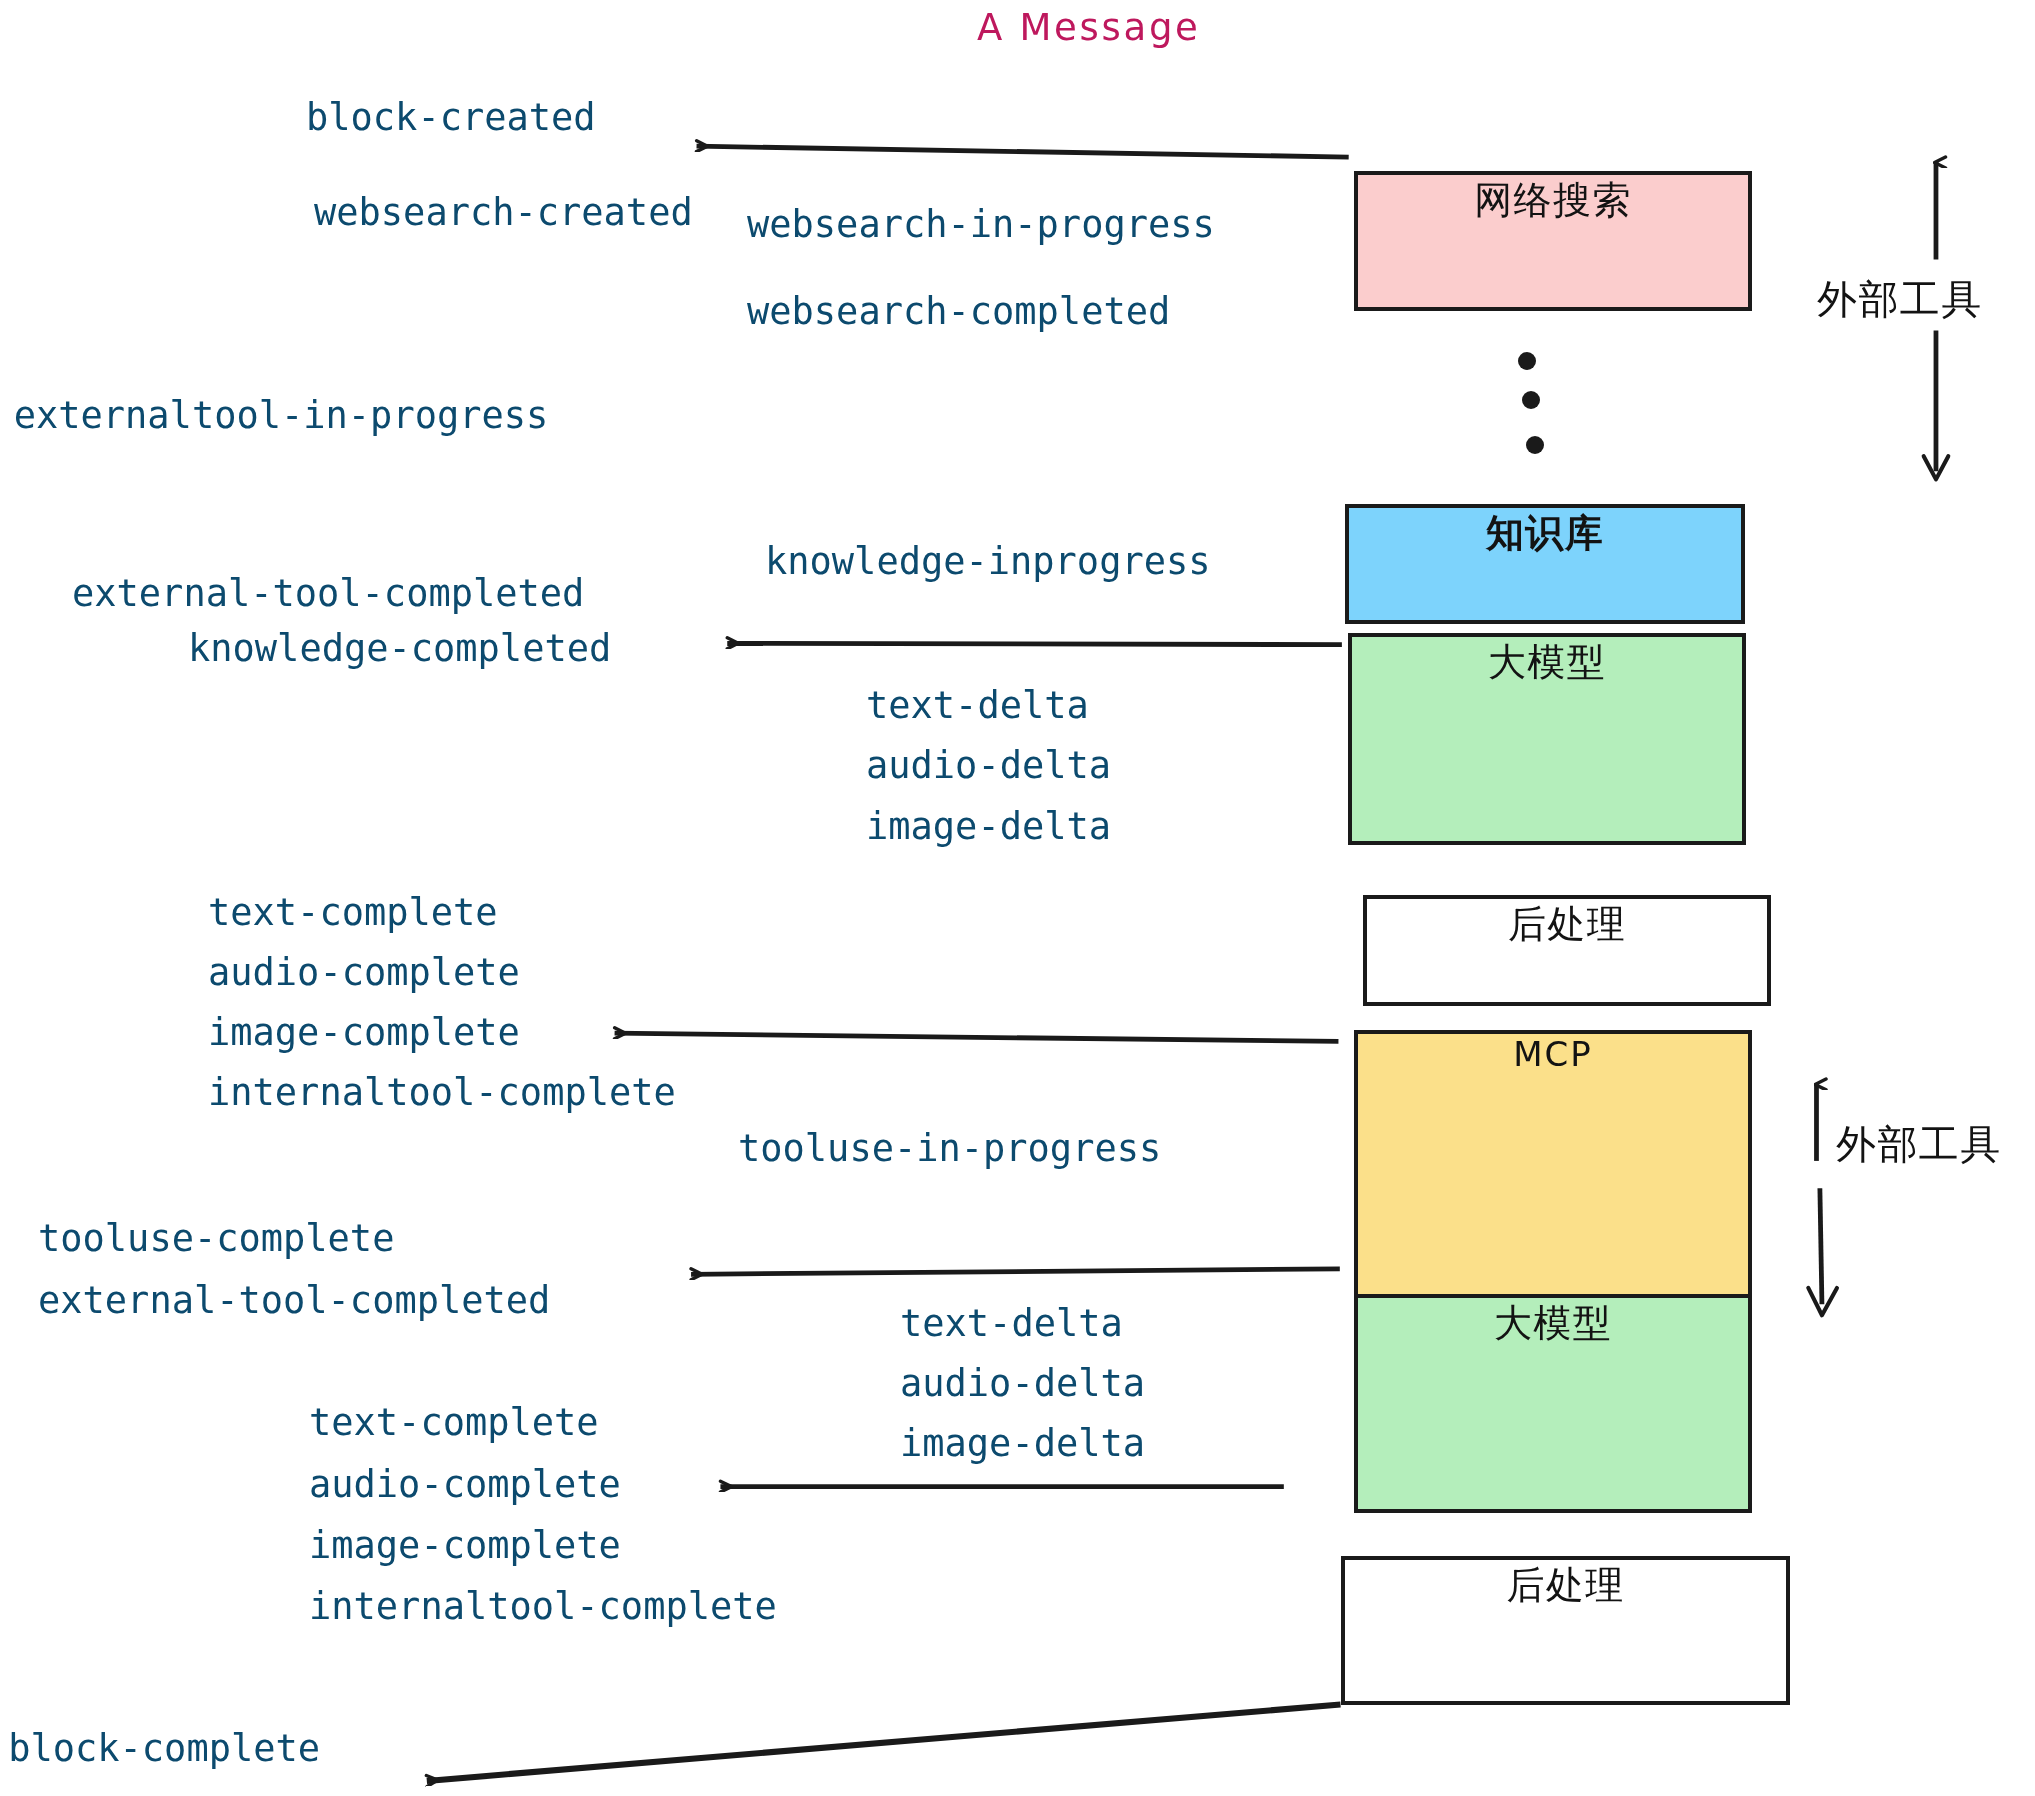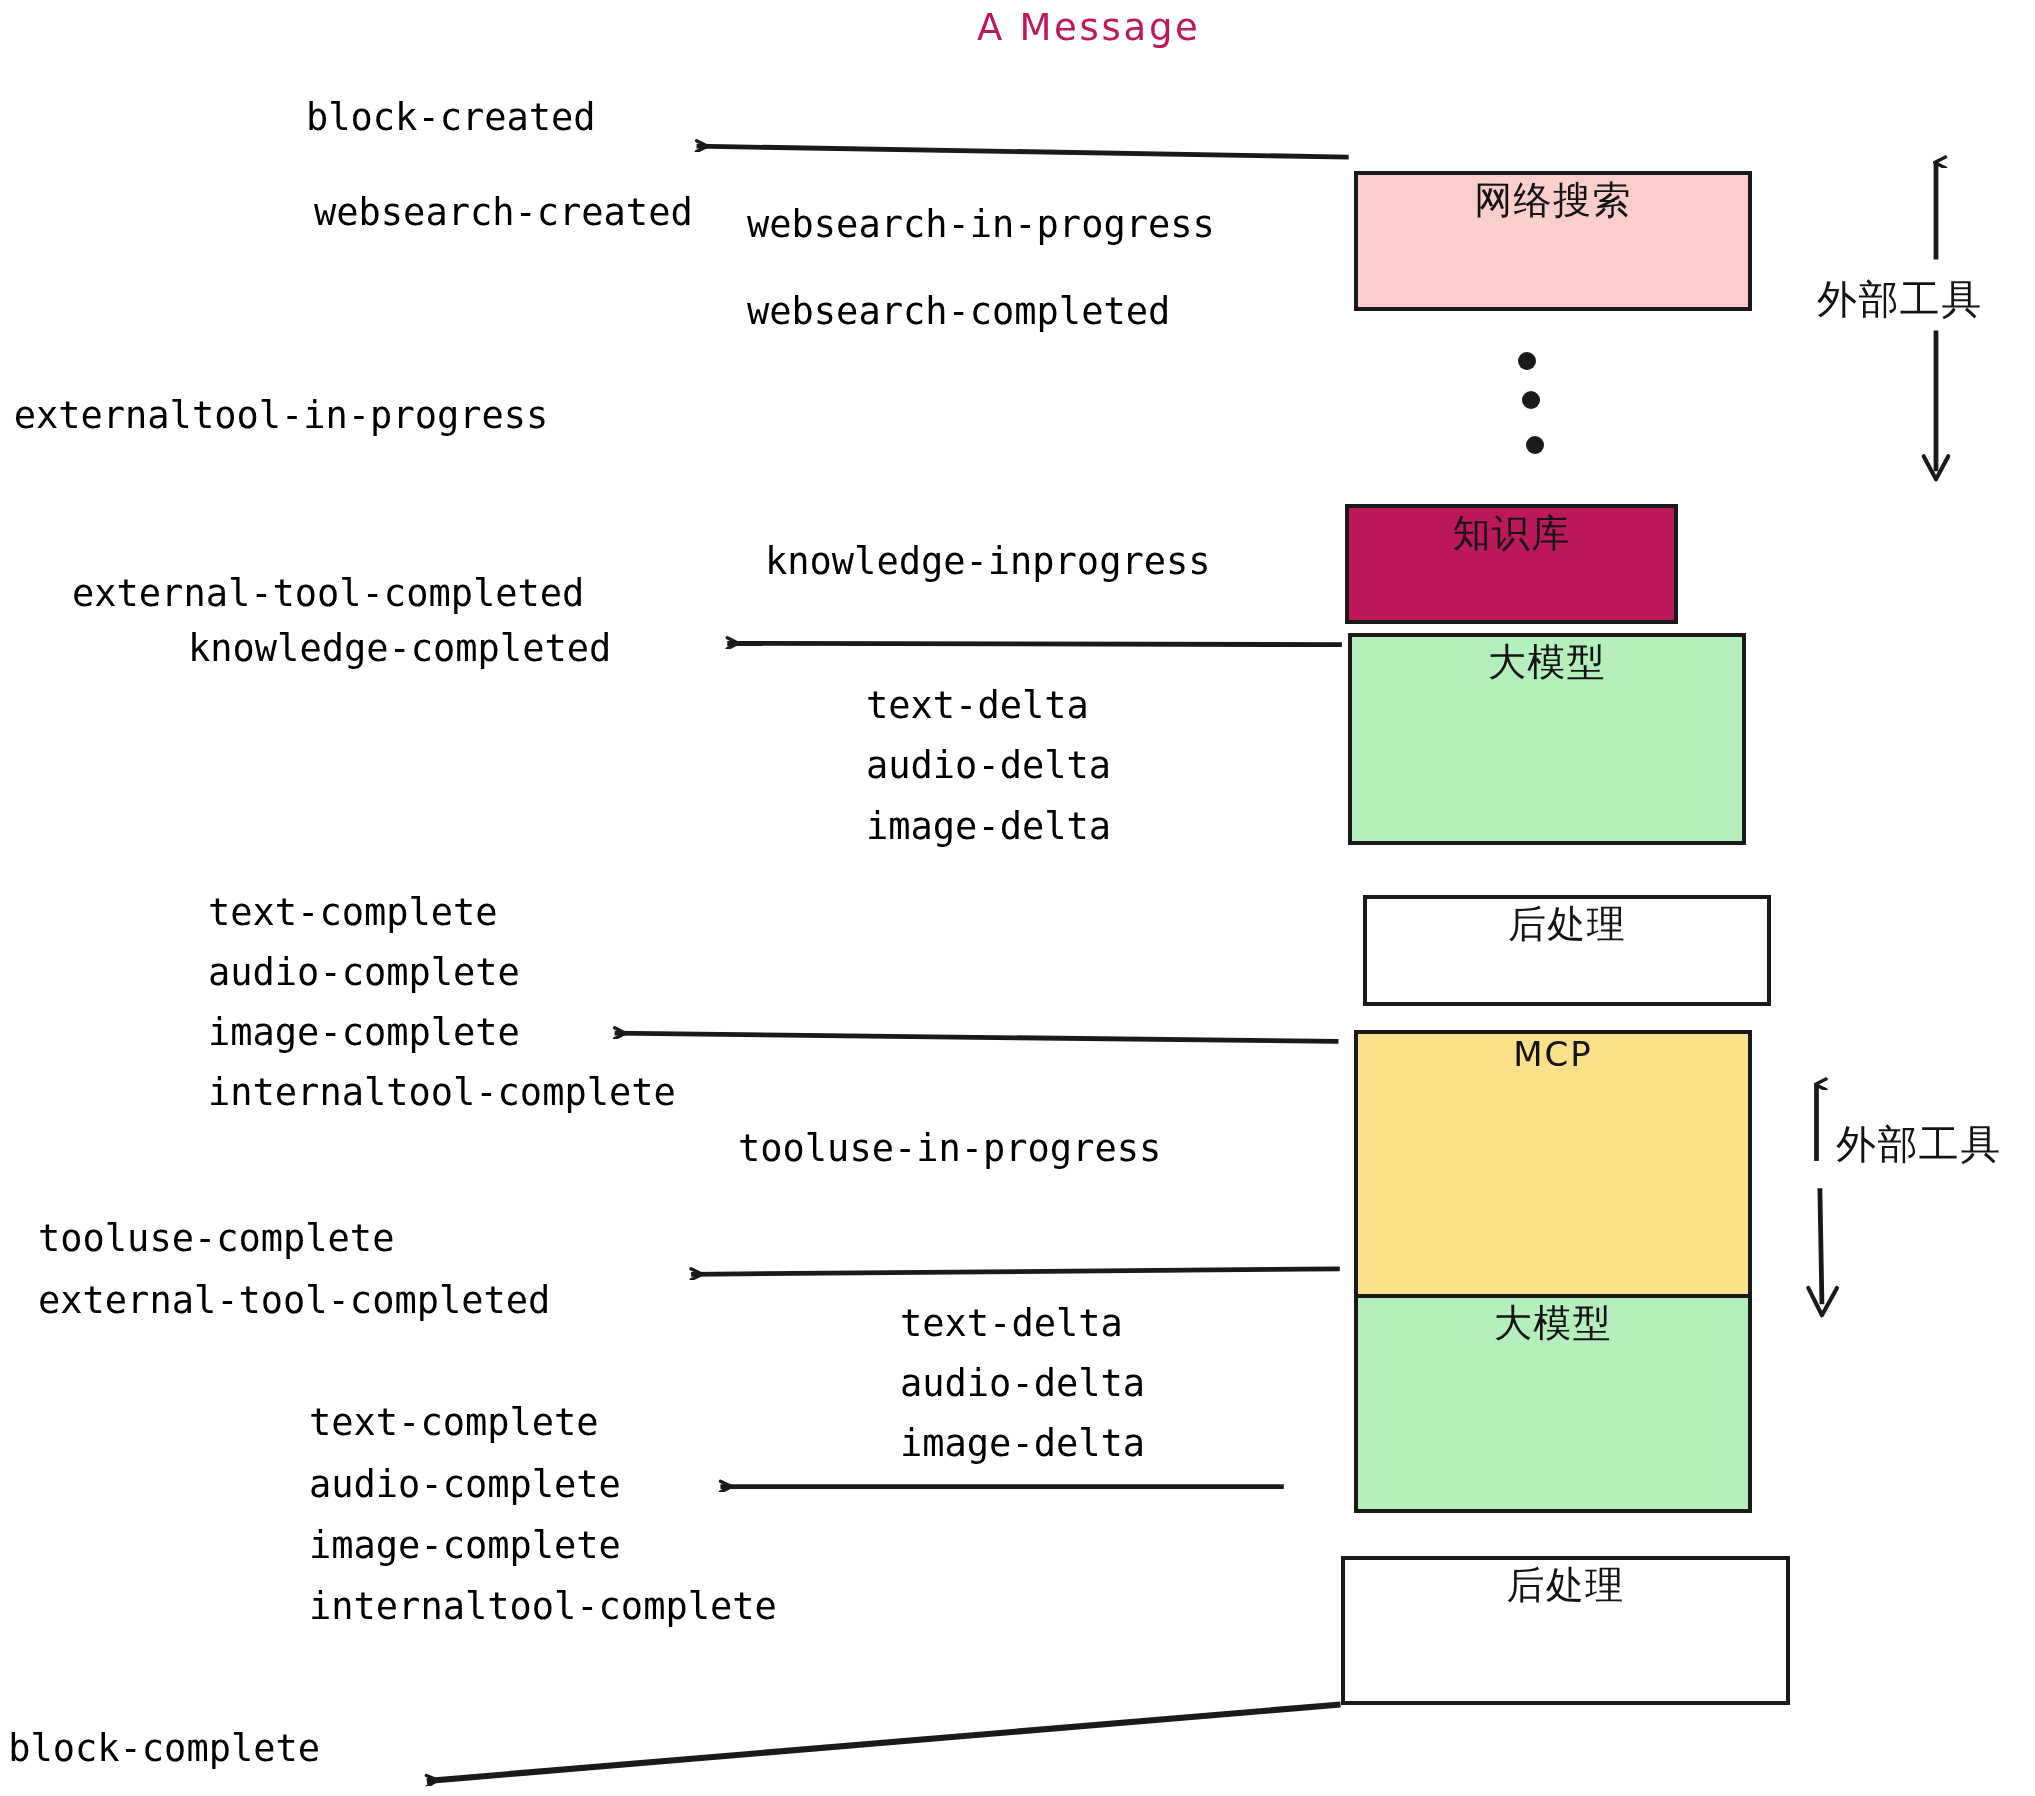--- a/index.html
+++ b/index.html
@@ -27,21 +27,21 @@
     font-family: "DejaVu Sans", sans-serif;
     font-size: 37px;
     color: #be185d;
     letter-spacing: 2.7px;
     white-space: nowrap;
   }
   .evt {
     position: absolute;
     font-family: "DejaVu Sans Mono", monospace;
     font-size: 37px;
-    color: #000000;
+    color: #0c4a6e;
     white-space: nowrap;
     letter-spacing: 0px;
   }
   .node {
     position: absolute;
     box-sizing: border-box;
     border: 4.1px solid #1a1a1a;
     display: flex;
     justify-content: center;
     font-family: "DejaVu Sans", sans-serif;
@@ -138,21 +138,21 @@
   <div class="evt" style="left:309px;  top:1401px;">text-complete</div>
   <div class="evt" style="left:309px;  top:1463px;">audio-complete</div>
   <div class="evt" style="left:309px;  top:1524px;">image-complete</div>
   <div class="evt" style="left:309px;  top:1585px;">internaltool-complete</div>
   <div class="evt" style="left:8.2px;   top:1727px;">block-complete</div>
 
   <div class="node" style="left:1354px; top:171px; width:398px; height:140px; background:#fbcdcd;">
     <span>网络搜索</span>
   </div>
 
-  <div class="node" style="left:1345px; top:504px; width:333px; height:120px; background:#be185d;">
+  <div class="node" style="left:1345px; top:504px; width:400px; height:120px; background:#7dd3fc;font-weight:bold;">
     <span>知识库</span>
   </div>
 
   <div class="node" style="left:1348px; top:633px; width:398px; height:212px; background:#b4eebb;">
     <span>大模型</span>
   </div>
 
   <div class="node" style="left:1363px; top:895px; width:408px; height:111px; background:#ffffff;">
     <span>后处理</span>
   </div>

